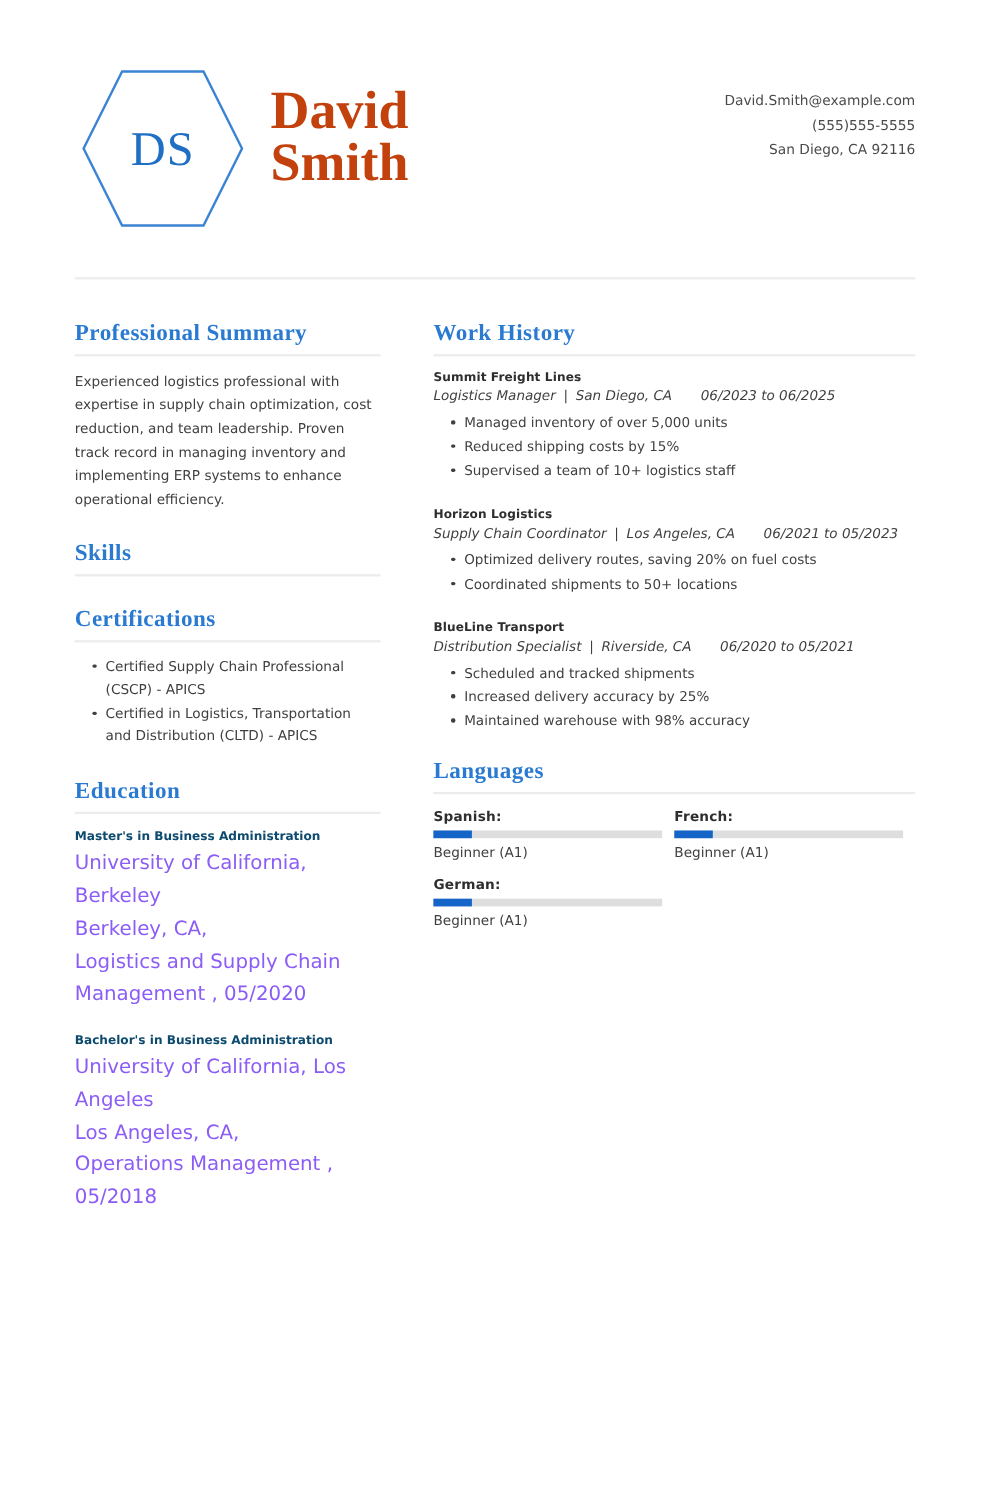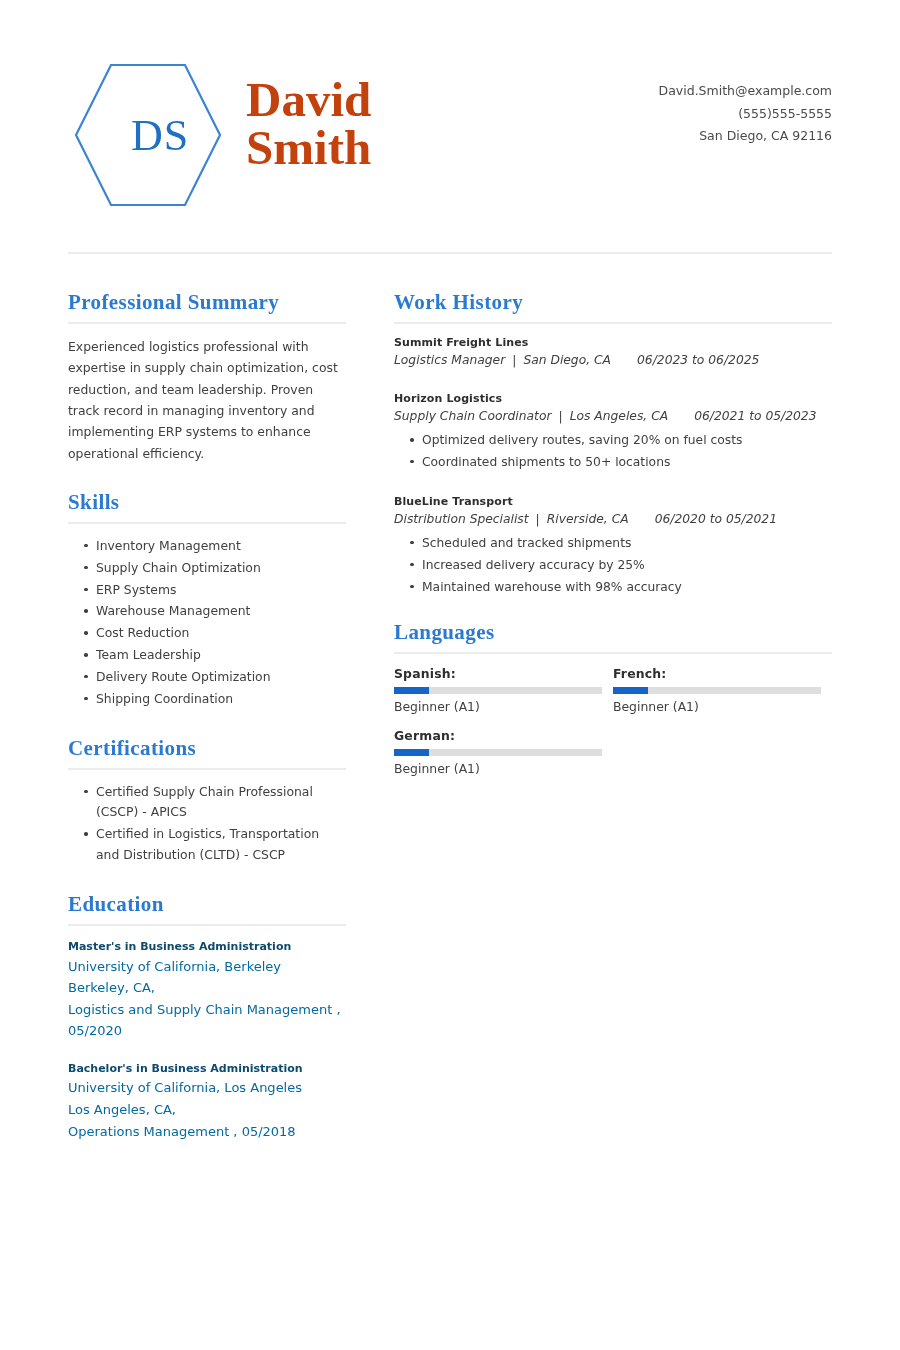--- a/index.html
+++ b/index.html
@@ -35,21 +35,21 @@
   }
   .hexagon {
     position: absolute;
     left: 6px;
     top: 8px;
     width: 148px;
     height: 148px;
   }
   .hex-letters {
     position: absolute;
-    left: 18px;
+    left: 6px;
     top: 8px;
     width: 148px;
     height: 148px;
     display: flex;
     align-items: center;
     justify-content: center;
     font-family: "Liberation Serif", "DejaVu Serif", serif;
     font-size: 44px;
     letter-spacing: 1px;
     color: #1f6fc4;
@@ -132,23 +132,23 @@
   }
 
   .edu-item { margin-bottom: 18px; }
   .edu-degree {
     font-size: 11px;
     font-weight: bold;
     color: #0c4a6e;
     line-height: 1.6;
   }
   .edu-line {
-    font-size: 13px;
+    font-size: 18px;
     line-height: 1.66;
-    color: #0369a1;
+    color: #8b5cf6;
   }
 
   
   .job { margin-bottom: 22px; }
   .job-company {
     font-size: 11px;
     font-weight: bold;
     color: #2e2e2e;
     letter-spacing: 0.1px;
     margin-bottom: 2px;
@@ -232,38 +232,28 @@
 
       <div class="section">
         <div class="section-title">Professional Summary</div>
         <div class="section-rule"></div>
         <div class="summary-text">Experienced logistics professional with expertise in supply chain optimization, cost reduction, and team leadership. Proven track record in managing inventory and implementing ERP systems to enhance operational efficiency.</div>
       </div>
 
       <div class="section" style="margin-top:26px">
         <div class="section-title">Skills</div>
         <div class="section-rule"></div>
-        <ul class="bullets">
-          <li>Inventory Management</li>
-          <li>Supply Chain Optimization</li>
-          <li>ERP Systems</li>
-          <li>Warehouse Management</li>
-          <li>Cost Reduction</li>
-          <li>Team Leadership</li>
-          <li>Delivery Route Optimization</li>
-          <li>Shipping Coordination</li>
-        </ul>
       </div>
 
       <div class="section" style="margin-top:26px">
         <div class="section-title">Certifications</div>
         <div class="section-rule"></div>
         <ul class="bullets">
           <li>Certified Supply Chain Professional (CSCP) - APICS</li>
-          <li>Certified in Logistics, Transportation and Distribution (CLTD) - CSCP</li>
+          <li>Certified in Logistics, Transportation and Distribution (CLTD) - APICS</li>
         </ul>
       </div>
 
       <div class="section" style="margin-top:26px">
         <div class="section-title">Education</div>
         <div class="section-rule"></div>
 
         <div class="edu-item">
           <div class="edu-degree">Master's in Business Administration</div>
           <div class="edu-line">University of California, Berkeley</div>
@@ -285,20 +275,25 @@
 
       <div class="section">
         <div class="section-title">Work History</div>
         <div class="section-rule"></div>
 
         <div class="job">
           <div class="job-company">Summit Freight Lines</div>
           <div class="job-meta">
             <span>Logistics Manager</span><span class="sep">|</span><span>San Diego, CA</span><span class="dates">06/2023 to 06/2025</span>
           </div>
+          <ul class="bullets">
+            <li>Managed inventory of over 5,000 units</li>
+            <li>Reduced shipping costs by 15%</li>
+            <li>Supervised a team of 10+ logistics staff</li>
+          </ul>
         </div>
 
         <div class="job">
           <div class="job-company">Horizon Logistics</div>
           <div class="job-meta">
             <span>Supply Chain Coordinator</span><span class="sep">|</span><span>Los Angeles, CA</span><span class="dates">06/2021 to 05/2023</span>
           </div>
           <ul class="bullets">
             <li>Optimized delivery routes, saving 20% on fuel costs</li>
             <li>Coordinated shipments to 50+ locations</li>

